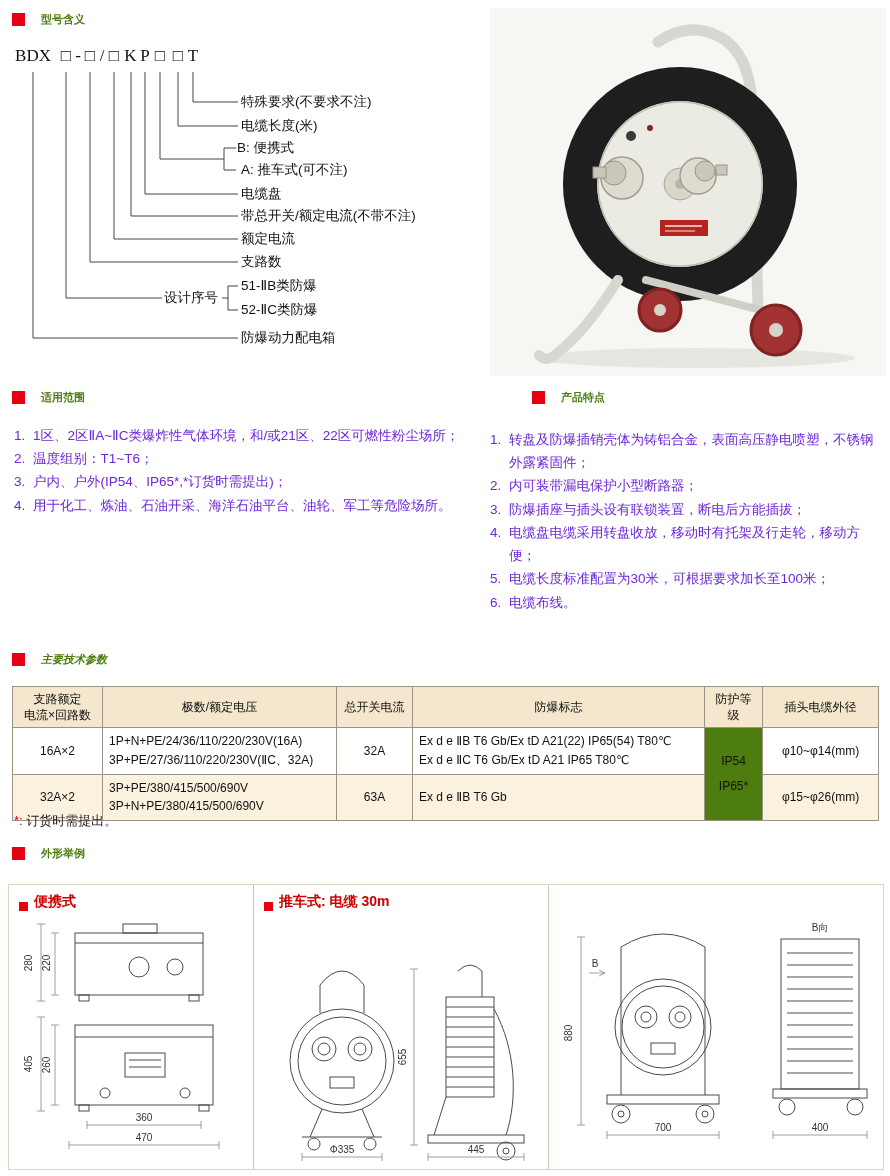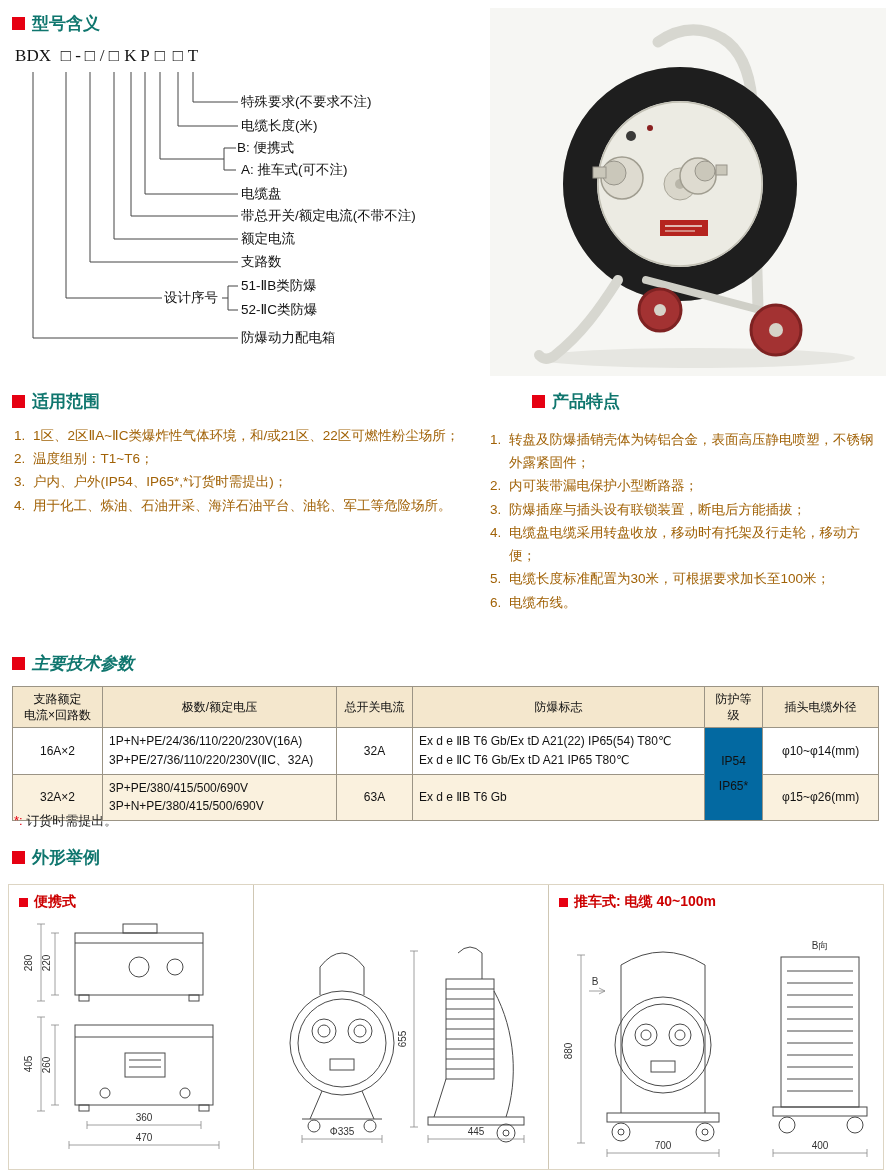--- a/index.html
+++ b/index.html
@@ -3,53 +3,53 @@
 <meta charset="utf-8">
 <style>
   html,body{margin:0;padding:0;}
   body{
     width:890px;height:1176px;position:relative;overflow:hidden;
     background:#ffffff;color:#1a1a1a;
     font-family:"Liberation Sans","DejaVu Sans",sans-serif;
   }
   .sq{width:13px;height:13px;background:#e60012;display:inline-block;flex:0 0 auto;}
   .sq-sm{width:9px;height:9px;background:#e60012;display:inline-block;flex:0 0 auto;}
-  .sec-header{position:absolute;display:flex;align-items:center;gap:7px;font-size:17px;font-weight:bold;color:#0f766e;}
+  .sec-header{position:absolute;display:flex;align-items:center;gap:16px;font-size:11px;font-weight:bold;color:#4d7c0f;}
 
   
   .diagram{position:absolute;left:14px;top:46px;width:472px;height:322px;}
   .code-part{position:absolute;top:0;text-align:center;font-family:"Liberation Serif","DejaVu Serif",serif;font-size:17px;color:#111;}
   .diagram-lines{position:absolute;left:0;top:0;}
   .dlabel{position:absolute;transform:translateY(-50%);white-space:nowrap;font-size:13.5px;color:#111;}
 
   
   .photo{position:absolute;left:490px;top:8px;width:396px;height:368px;}
 
   
-  .num-list{list-style:none;counter-reset:n;margin:0;padding:0;font-size:13.5px;line-height:1.72;color:#a16207;}
+  .num-list{list-style:none;counter-reset:n;margin:0;padding:0;font-size:13.5px;line-height:1.72;color:#6d28d9;}
   .num-list li{counter-increment:n;position:relative;padding-left:19px;}
   .num-list li::before{content:counter(n) ".";position:absolute;left:0;}
 
   
   .params-table{position:absolute;left:12px;top:686px;width:866px;border-collapse:collapse;font-size:12px;color:#111;table-layout:fixed;}
   .params-table th,.params-table td{border:1px solid #9b9485;padding:4px 6px;vertical-align:middle;}
   .params-table thead th{background:#f4e7cd;font-weight:normal;text-align:center;white-space:pre-line;line-height:1.35;}
   .params-table .c{text-align:center;}
   .params-table .l{text-align:left;}
   .params-table .pre{white-space:pre-line;line-height:1.55;}
   .params-table tr.alt td{background:#faf1de;}
-  .params-table td.prot{background:#0369a1;line-height:2.1;}
+  .params-table td.prot{background:#4d7c0f;line-height:2.1;}
   .footnote{position:absolute;left:14px;top:812px;font-size:13px;color:#222;}
   .footnote .star{color:#e60012;}
 
   
   .examples-box{position:absolute;left:8px;top:884px;width:874px;height:284px;border:1px solid #ddd5c3;display:flex;}
   .ex-col{position:relative;padding:8px 4px 4px 10px;}
   .ex-col + .ex-col{border-left:1px solid #cfc7b4;}
-  .ex-title{display:flex;align-items:center;gap:6px;font-size:14px;color:#cc0000;font-weight:bold;}
+  .ex-title{display:flex;align-items:flex-end;gap:6px;font-size:14px;color:#cc0000;font-weight:bold;}
   .ex-draw{display:block;margin-top:2px;}
   .draw{stroke:#4a4a4a;fill:none;stroke-width:1;}
   .dim{stroke:#888;fill:none;stroke-width:0.8;}
   .dimtext{font-size:10px;fill:#333;font-family:"Liberation Sans","DejaVu Sans",sans-serif;}
 </style>
 </head>
 <body>
 
 <div class="sec-header" style="left:12px;top:12px;">
   <span class="sq"></span>
@@ -256,20 +256,24 @@
         <path d="M50 232 H200 M50 228 V236 M200 228 V236"></path>
       </g>
       <text class="dimtext" transform="rotate(-90 13 151)" x="13" y="151" text-anchor="middle">405</text>
       <text class="dimtext" transform="rotate(-90 31 152)" x="31" y="152" text-anchor="middle">260</text>
       <text class="dimtext" x="125" y="208" text-anchor="middle">360</text>
       <text class="dimtext" x="125" y="228" text-anchor="middle">470</text>
     </svg>
   </div>
 
   <div class="ex-col" style="width:293px;">
+    <div class="ex-title">
+      <span class="sq-sm"></span>
+      <span>推车式: 电缆 30m</span>
+    </div>
     <svg class="ex-draw" viewBox="0 0 280 252" width="280" height="252">
 
       <g class="draw">
         <path d="M56 100 V72 Q78 44 100 72 V100"></path>
         <circle cx="78" cy="148" r="52"></circle>
         <circle cx="78" cy="148" r="44"></circle>
         <circle cx="60" cy="136" r="12"></circle>
           <circle cx="60" cy="136" r="6"></circle>
         <circle cx="96" cy="136" r="12"></circle>
           <circle cx="96" cy="136" r="6"></circle>
@@ -304,24 +308,20 @@
         <path d="M38 244 H118 M38 240 V248 M118 240 V248"></path>
         <path d="M164 244 H260 M164 240 V248 M260 240 V248"></path>
       </g>
       <text class="dimtext" transform="rotate(-90 142 144)" x="142" y="144" text-anchor="middle">655</text>
       <text class="dimtext" x="78" y="240" text-anchor="middle">Φ335</text>
       <text class="dimtext" x="212" y="240" text-anchor="middle">445</text>
     </svg>
   </div>
 
   <div class="ex-col" style="flex:1;">
-    <div class="ex-title">
-      <span class="sq-sm"></span>
-      <span>推车式: 电缆 40~100m</span>
-    </div>
     <svg class="ex-draw" viewBox="0 0 320 252" width="320" height="252">
 
       <g class="draw">
         <path d="M62 52 Q104 26 146 52"></path>
         <line x1="62" y1="52" x2="62" y2="200"></line>
         <line x1="146" y1="52" x2="146" y2="200"></line>
         <circle cx="104" cy="132" r="48"></circle>
         <circle cx="104" cy="132" r="41"></circle>
         <circle cx="87" cy="122" r="11"></circle>
           <circle cx="87" cy="122" r="5"></circle>

